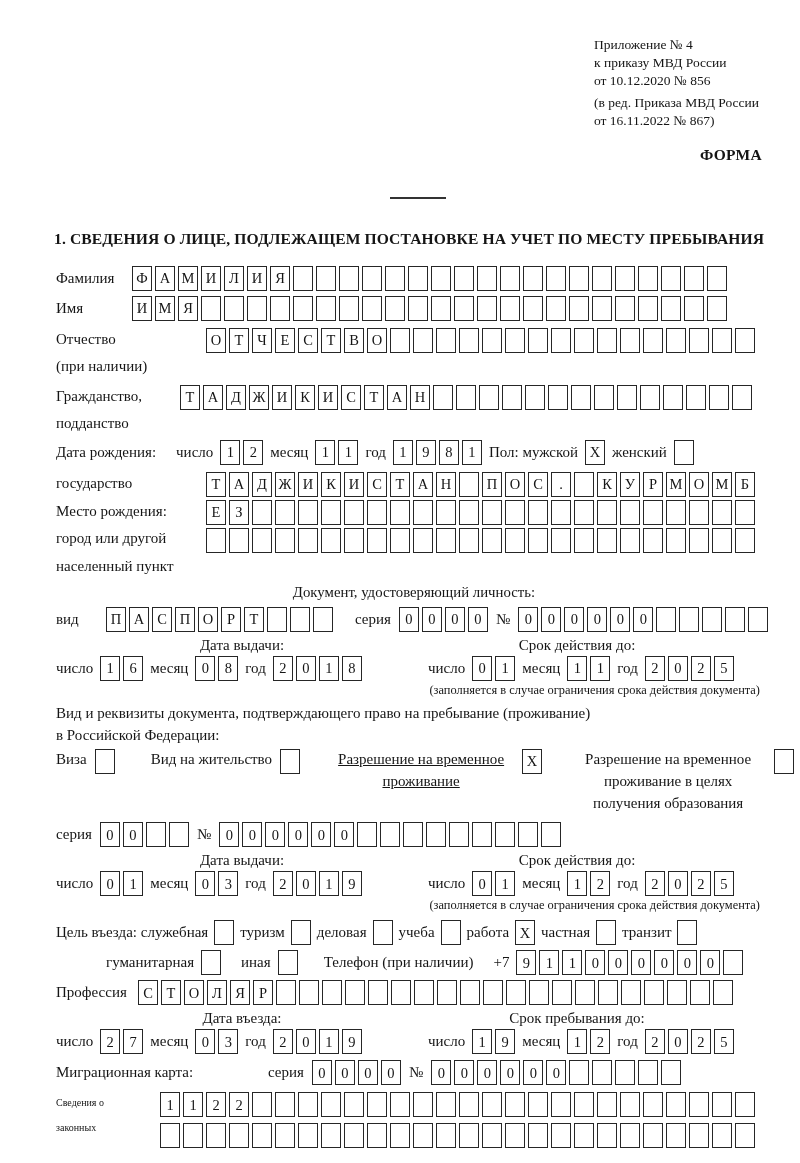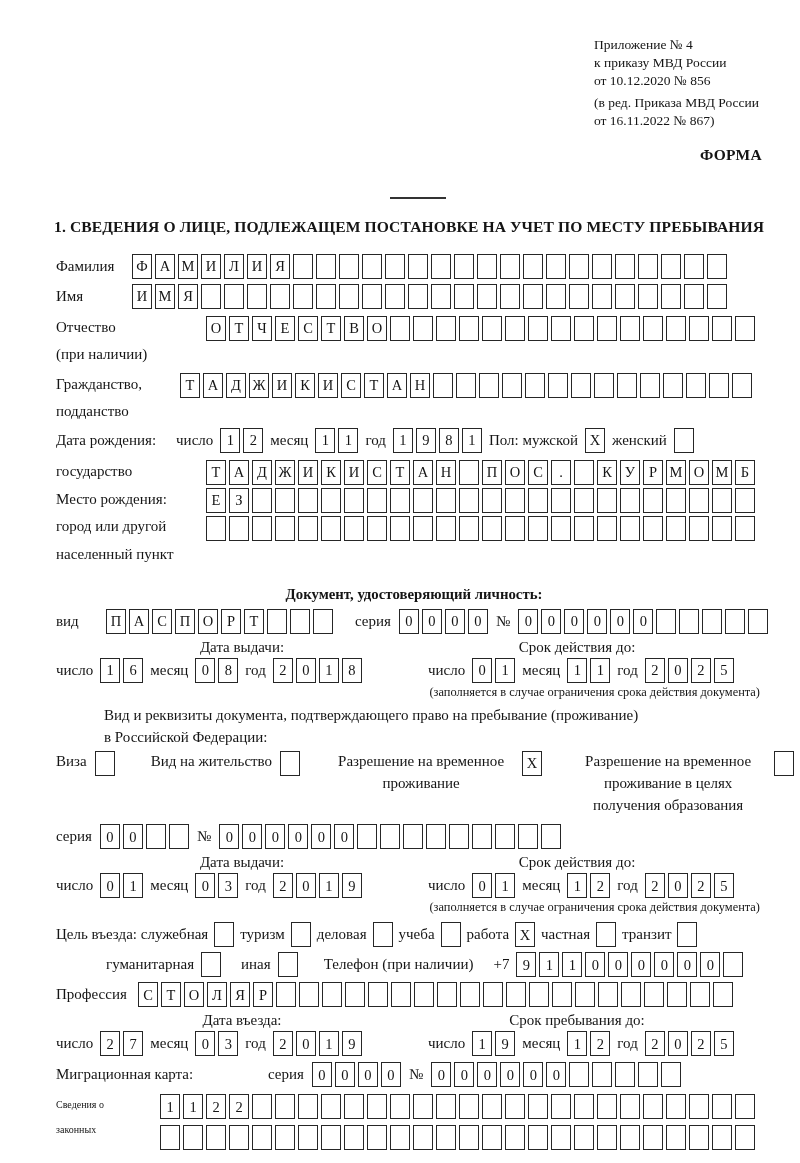--- a/index.html
+++ b/index.html
@@ -8,46 +8,46 @@
     font-family:"Liberation Serif","DejaVu Serif",serif;color:#151515;
     box-sizing:border-box;padding:36px 28px 0 56px;overflow:hidden;position:relative;
   }
   
   .hdr{margin-left:auto;width:178px;font-size:13.5px;line-height:1.32;}
   .hdr .rev{margin-top:5px;}
   .forma{text-align:right;font-weight:bold;font-size:15.5px;margin:16px 10px 0 0;letter-spacing:.3px;}
   
   .title{ text-align:center;font-weight:bold;font-size:16px;line-height:1.5;margin-top:18px;letter-spacing:.2px;}
   .uline{display:inline-block;width:56px;border-bottom:2px solid #333;height:12px;margin-left:8px;}
-  .sect{font-weight:bold;font-size:15.6px;margin:12px 0 18px -2px;letter-spacing:.1px;white-space:nowrap;}
+  .sect{font-weight:bold;font-size:15.6px;margin:24px 0 18px -2px;letter-spacing:.1px;white-space:nowrap;}
   
   .row{display:flex;align-items:center;margin-bottom:5px;font-size:15px;}
   .row.tight{margin-bottom:3px;}
   .lbl{flex:none;}
   .boxes{display:inline-flex;gap:3px;flex:none;}
   .box{
     box-sizing:border-box;width:20px;height:25px;border:1.7px solid #262626;background:#fff;
     display:inline-flex;align-items:center;justify-content:center;
     font-size:14.5px;flex:none;line-height:1;
   }
   .lblcol{flex:none;line-height:27px;}
   .start{align-items:flex-start;}
   .mt2{margin-top:2px;}
   
-  .center-bold{text-align:center;font-weight:bold;font-size:14.8px;margin:18px 0 6px;}
+  .center-bold{text-align:center;font-weight:normal;font-size:14.8px;margin:4px 0 6px;}
   .dheads{display:flex;font-size:15px;margin-bottom:2px;}
   .dheads .l{width:372px;text-align:center;}
   .dheads .r{flex:1;text-align:center;padding-right:46px;}
   .drow{display:flex;align-items:center;font-size:15px;margin-bottom:2px;}
   .half{display:flex;align-items:center;gap:7px;}
   .half.l{width:372px;}
   .fillnote{font-size:12.4px;text-align:right;padding-right:12px;margin:1px 0 7px;}
-  .plain{font-size:15px;margin-bottom:5px;margin-left:48px;}
+  .plain{font-size:15px;margin-bottom:5px;}
   .center-lbl{text-align:center;line-height:1.45;flex:none;}
-  .w180{width:186px;}
+  .w180{width:186px;text-decoration:underline;}
   .w205{width:196px;}
   .gap6{width:6px;flex:none;}
   .gap12{width:12px;flex:none;}
   .gap20{width:20px;flex:none;}
   .gap28{width:28px;flex:none;}
   
   .rep{display:flex;align-items:flex-start;margin-top:2px;}
   .rep .labels{flex:none;width:104px;line-height:25px;font-size:10px;}
   .rep .rows .boxes{margin-bottom:6px;}
 </style>

